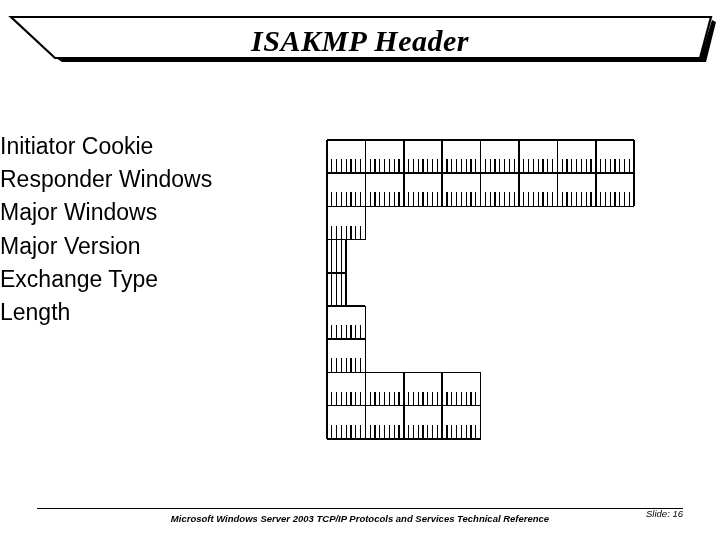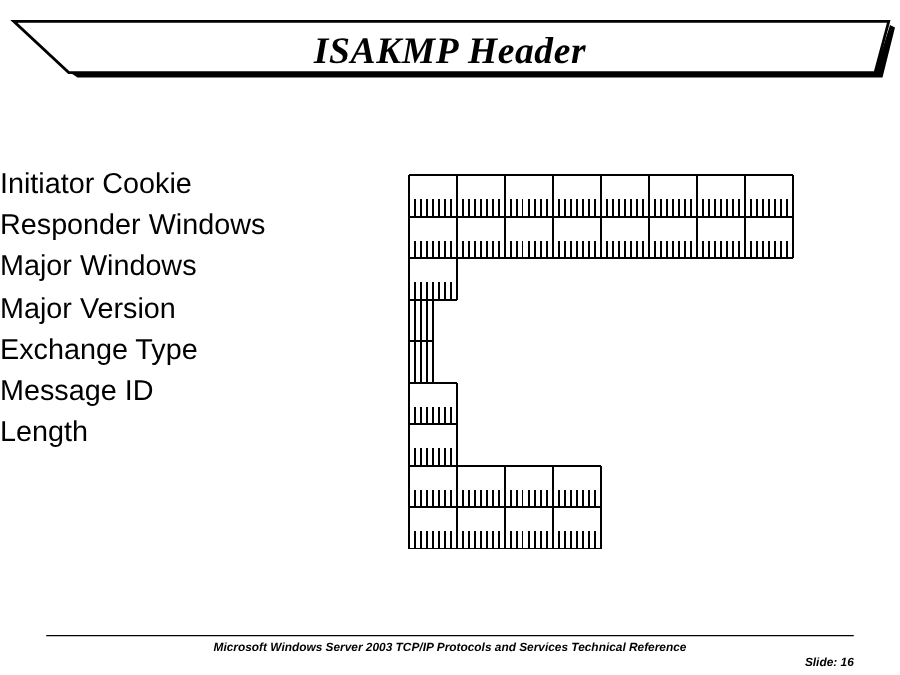--- a/index.html
+++ b/index.html
@@ -97,24 +97,24 @@
     font-family: "Liberation Sans", sans-serif;
     font-style: italic;
     font-weight: bold;
     font-size: 9.5px;
     color: #000000;
     white-space: nowrap;
   }
   #slide-number {
     position: absolute;
     right: 37px;
-    top: 25px;
+    top: 8px;
     font-family: "Liberation Sans", sans-serif;
     font-style: italic;
-    font-weight: bold;
+    font-weight: normal;
     font-size: 9.5px;
     color: #000000;
     white-space: nowrap;
   }
 </style>
 </head>
 <body>
 
 <div id="title-banner">
   <svg width="720" height="80" viewBox="0 0 720 80">
@@ -127,21 +127,20 @@
 </div>
 
 <div id="diagram">
 
   <div id="field-labels">
     <div class="field-label">Initiator Cookie</div>
     <div class="field-label">Responder Windows</div>
     <div class="field-label">Major Windows</div>
     <div class="field-label">Major Version</div>
     <div class="field-label">Exchange Type</div>
-    <div class="field-label">Message ID</div>
     <div class="field-label">Length</div>
   </div>
 
   <svg id="bitfield-svg" width="340" height="330" viewBox="0 0 340 330">
     <g id="bitfield-rows">
         <line x1="7" y1="10" x2="314.2" y2="10" stroke="#000000" stroke-width="1.6" shape-rendering="crispEdges"></line>
         <line x1="7" y1="43.2" x2="314.2" y2="43.2" stroke="#000000" stroke-width="1.6" shape-rendering="crispEdges"></line>
         <line x1="7" y1="10" x2="7" y2="43.2" stroke="#000000" stroke-width="1.6" shape-rendering="crispEdges"></line>
         <line x1="314.2" y1="10" x2="314.2" y2="43.2" stroke="#000000" stroke-width="1.6" shape-rendering="crispEdges"></line>
         <line x1="45.4" y1="10" x2="45.4" y2="43.2" stroke="#000000" stroke-width="1.6" shape-rendering="crispEdges"></line>

